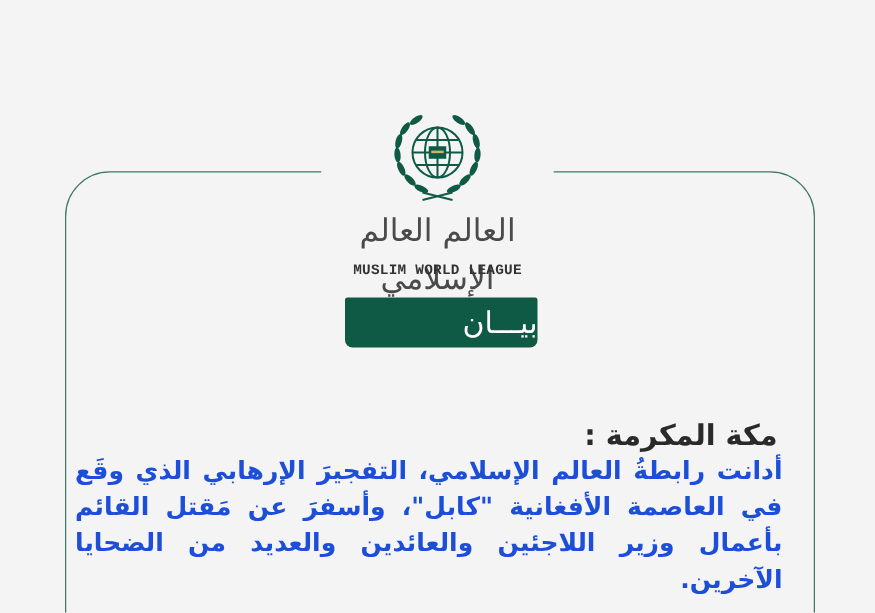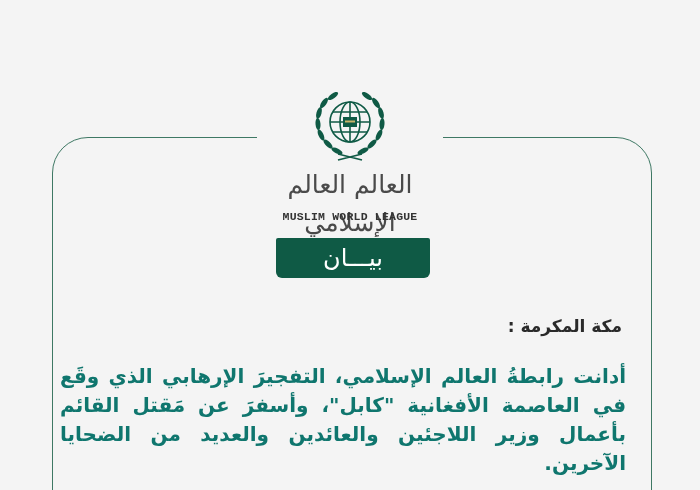--- a/index.html
+++ b/index.html
@@ -39,34 +39,34 @@
     font-family:Liberation Mono, monospace;
     font-weight:bold; font-size:11.5px;
     color:#333; letter-spacing:0.2px;
   }
   .badge {
     position:absolute; left:276px; top:238px;
     width:154px; height:40px;
     background:#0f5a45;
     border-radius:2px 2px 6px 6px;
     color:#ffffff;
-    display:flex; align-items:center; justify-content:center;
+    display:flex; align-items:center; justify-content:flex-start;
     font-size:24px; direction:rtl;
     font-family:"DejaVu Sans", sans-serif;
   }
   .location {
-    position:absolute; right:78px; top:316px;
+    position:absolute; right:78px; top:336px;
     direction:rtl; 
-    font-size:17px; font-weight:bold; color:#2a2a2a;
+    font-size:23px; font-weight:bold; color:#2a2a2a;
   }
   .body-text {
     position:absolute; left:60px; top:362px; width:566px;
     direction:rtl; text-align:justify;
     text-align-last:right;
-    font-size:20px; font-weight:bold; color:#0f766e;
+    font-size:20px; font-weight:bold; color:#1d4ed8;
     line-height:29px;
   }
 </style>
 </head>
 <body>
 
 <div class="frame"></div>
 <div class="frame-gap"></div>
 
 <div class="logo">

